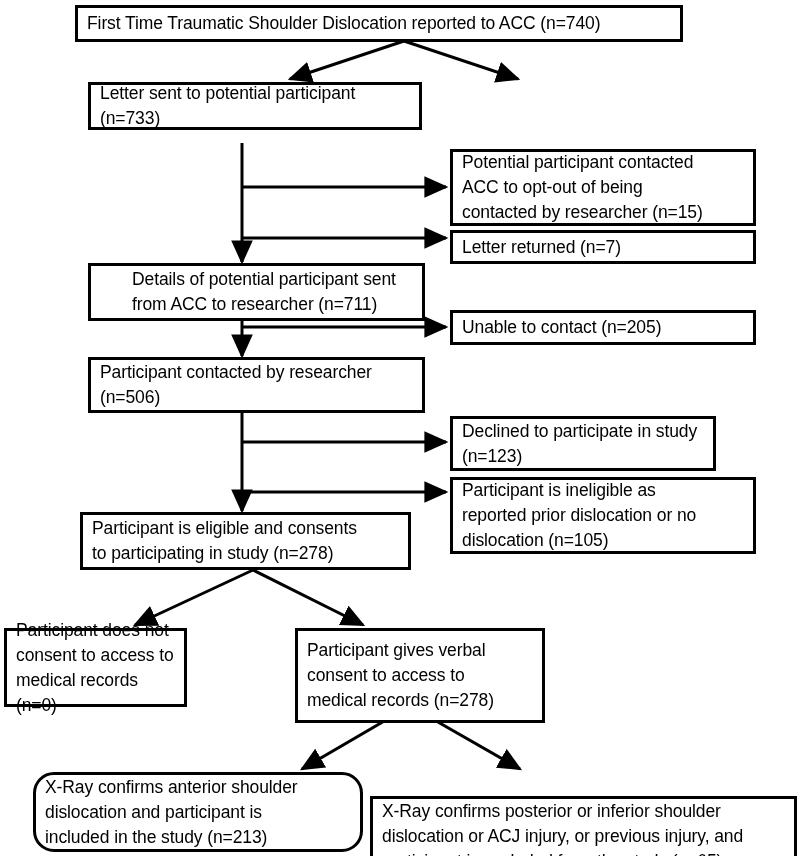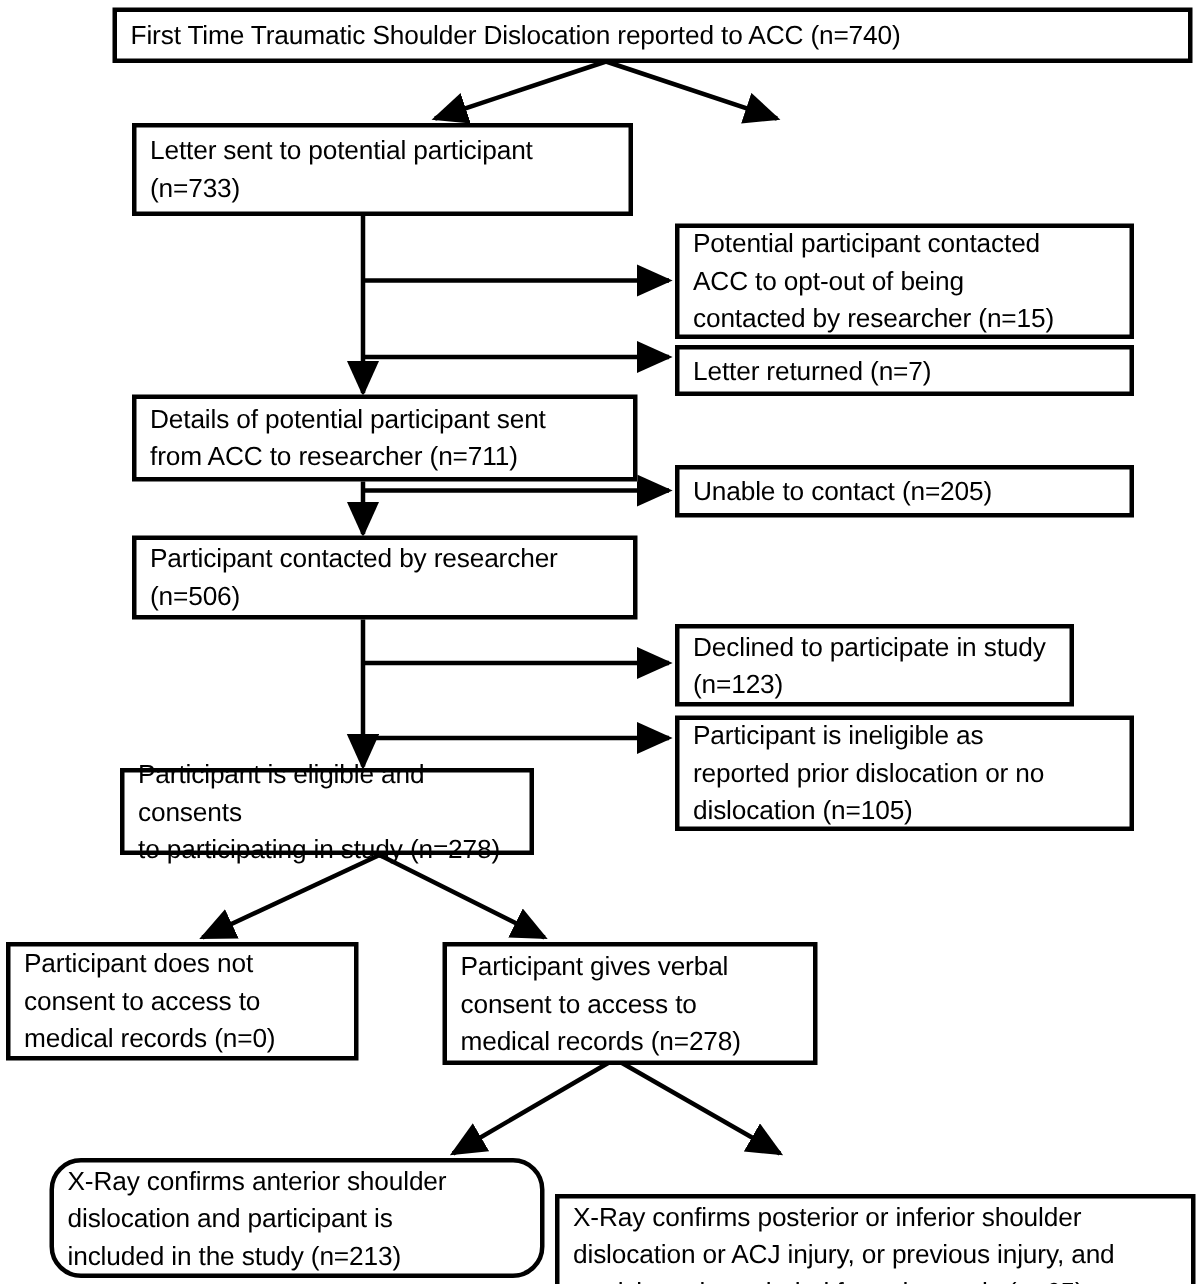--- a/index.html
+++ b/index.html
@@ -69,41 +69,41 @@
     <path d="M242,442 L446,442" stroke="#000" stroke-width="3" fill="none" marker-end="url(#arrow)"></path>
     <path d="M242,492 L446,492" stroke="#000" stroke-width="3" fill="none" marker-end="url(#arrow)"></path>
 
     <path d="M253,570 L135,625" stroke="#000" stroke-width="3" fill="none" marker-end="url(#arrow)"></path>
     <path d="M253,570 L363,625" stroke="#000" stroke-width="3" fill="none" marker-end="url(#arrow)"></path>
 
     <path d="M410,706 L302,769" stroke="#000" stroke-width="3" fill="none" marker-end="url(#arrow)"></path>
     <path d="M410,706 L520,769" stroke="#000" stroke-width="3" fill="none" marker-end="url(#arrow)"></path>
   </svg>
 
-  <div class="node" style="left:75px; top:5px; width:720px; height:37px;text-align:right;">
+  <div class="node" style="left:75px; top:5px; width:608px; height:37px;text-align:right;">
     <span class="node-text">First Time Traumatic Shoulder Dislocation reported to ACC (n=740)</span>
   </div>
 
-  <div class="node" style="left:88px; top:82px; width:334px; height:62px;">
+  <div class="node" style="left:88px; top:82px; width:334px; height:48px;">
     <span class="node-text">Letter sent to potential participant
 (n=733)</span>
   </div>
 
 
   <div class="node" style="left:450px; top:149px; width:306px; height:77px;">
     <span class="node-text">Potential participant contacted
 ACC to opt-out of being
 contacted by researcher (n=15)</span>
   </div>
 
   <div class="node" style="left:450px; top:230px; width:306px; height:34px;">
     <span class="node-text">Letter returned (n=7)</span>
   </div>
 
-  <div class="node" style="left:88px; top:263px; width:337px; height:58px;">
+  <div class="node" style="left:88px; top:263px; width:337px; height:58px;padding-left:32px;">
     <span class="node-text">Details of potential participant sent
 from ACC to researcher (n=711)</span>
   </div>
 
   <div class="node" style="left:450px; top:310px; width:306px; height:35px;">
     <span class="node-text">Unable to contact (n=205)</span>
   </div>
 
   <div class="node" style="left:88px; top:357px; width:337px; height:56px;">
     <span class="node-text">Participant contacted by researcher
@@ -114,32 +114,32 @@
     <span class="node-text">Declined to participate in study
 (n=123)</span>
   </div>
 
   <div class="node" style="left:450px; top:477px; width:306px; height:77px;">
     <span class="node-text">Participant is ineligible as
 reported prior dislocation or no
 dislocation (n=105)</span>
   </div>
 
-  <div class="node" style="left:80px; top:512px; width:276px; height:58px;">
+  <div class="node" style="left:80px; top:512px; width:331px; height:58px;">
     <span class="node-text">Participant is eligible and consents
 to participating in study (n=278)</span>
   </div>
 
-  <div class="node" style="left:4px; top:628px; width:235px; height:79px;align-items:center;">
+  <div class="node" style="left:4px; top:628px; width:183px; height:79px;align-items:center;">
     <span class="node-text">Participant does not
 consent to access to
 medical records (n=0)</span>
   </div>
 
-  <div class="node" style="left:295px; top:628px; width:250px; height:82px;">
+  <div class="node" style="left:295px; top:628px; width:250px; height:95px;">
     <span class="node-text">Participant gives verbal
 consent to access to
 medical records (n=278)</span>
   </div>
 
   <div class="node" style="left:33px; top:772px; width:330px; height:80px;border-radius:21px;">
     <span class="node-text">X-Ray confirms anterior shoulder
 dislocation and participant is
 included in the study (n=213)</span>
   </div>

